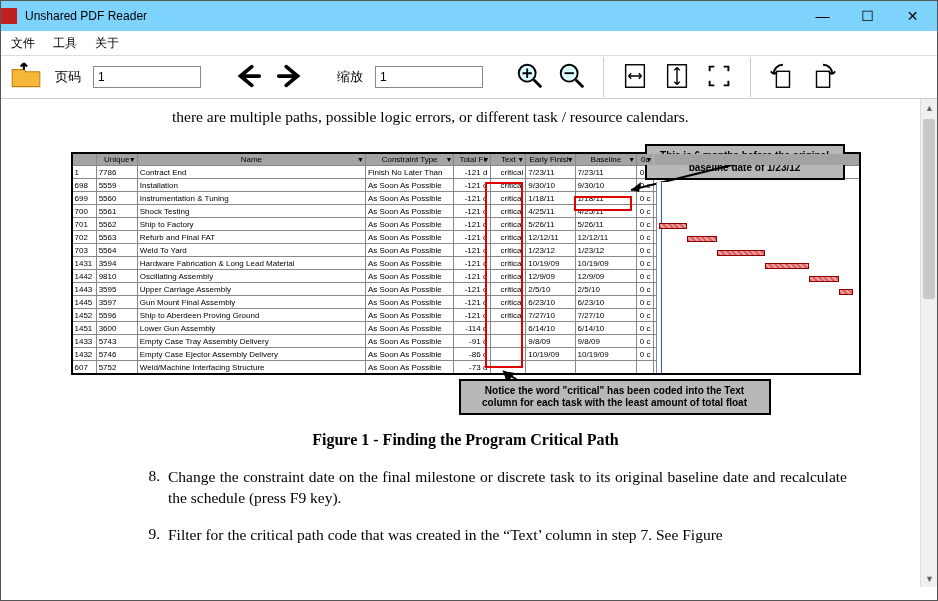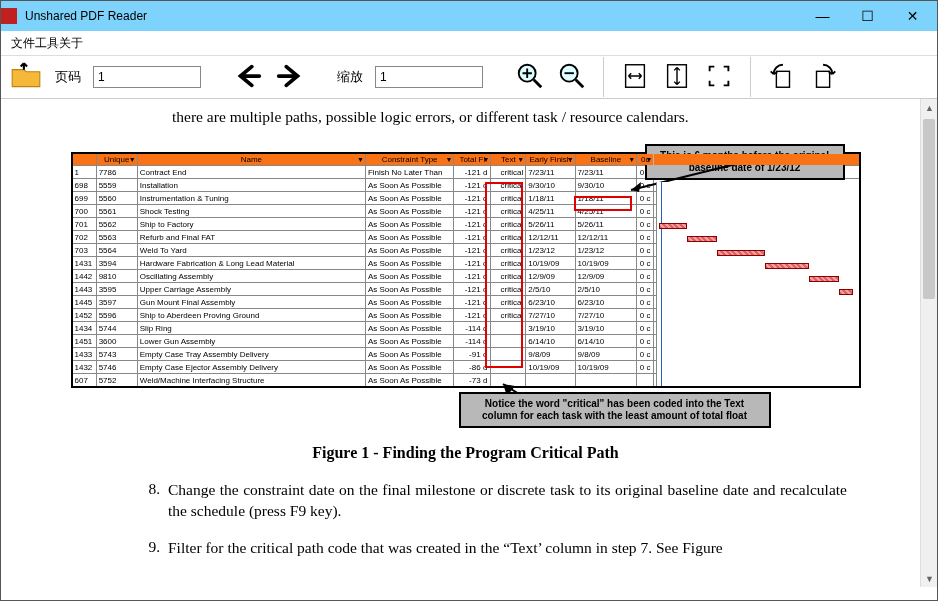--- a/index.html
+++ b/index.html
@@ -2,21 +2,21 @@
 <html><head>
 <meta charset="utf-8">
 <style>
 * { box-sizing: border-box; margin: 0; padding: 0; }
 body { font-family: "Microsoft YaHei", "Segoe UI", Tahoma, sans-serif; font-size: 12px; background: #fff; width: 938px; height: 601px; overflow: hidden; position: relative; border: 1px solid #555; }
 .titlebar { height: 30px; display: flex; align-items: center; padding: 0 2px 0 0; background: #7dd3fc; }
 .titlebar .app-icon { width: 16px; height: 16px; background: #c02020; margin-right: 8px; }
 .titlebar .title { flex: 1; font-size: 12px; }
 .win-btns { display: flex; }
 .win-btns div { width: 45px; height: 28px; display: flex; align-items: center; justify-content: center; font-size: 14px; font-family: "Segoe UI Symbol", sans-serif; }
-.menubar { display: flex; padding: 2px 10px; font-size: 12px; height: 24px; align-items: center; }
+.menubar { display: flex; padding: 2px 10px; gap: 18px; font-size: 12px; height: 24px; align-items: center; }
 .toolbar { display: flex; align-items: center; padding: 6px 8px; gap: 12px; border-top: 1px solid #ddd; border-bottom: 1px solid #ccc; height: 44px; }
 .toolbar .folder-icon svg { width: 34px; height: 34px; }
 .toolbar .label { font-size: 13px; }
 .toolbar input.page-input, .toolbar input.zoom-input { width: 108px; height: 22px; border: 1px solid #888; padding: 0 4px; font-size: 12px; }
 .toolbar .arrow svg, .toolbar .tool-icon svg { width: 30px; height: 30px; }
 .toolbar .gap { width: 8px; }
 .sep { width: 1px; height: 40px; background: #ccc; margin: 0 4px; }
 .content { position: relative; height: 488px; overflow: hidden; background: #fff; margin-left: 11px; }
 .page-scroll { position: absolute; top: 0; left: 0; right: 18px; bottom: 0; overflow: hidden; }
 .scrollbar-v { position: absolute; top: 0; right: 0; width: 17px; height: 100%; background: #f0f0f0; border-left: 1px solid #ddd; }
@@ -25,21 +25,21 @@
 .scrollbar-v .arrow-up { top: 0; }
 .scrollbar-v .arrow-down { bottom: 0; }
 .doc-text { font-family: "Times New Roman", serif; font-size: 15.5px; padding: 0 40px; }
 .doc-text .para1 { margin: 8px 120px 0 120px; text-align: left; line-height: 1.35; }
 .figure-wrap { margin: 24px auto 0 auto; width: 790px; position: relative; }
 .callout { position: absolute; background: #b8b8b8; border: 2px solid #000; font-size: 10px; font-weight: bold; text-align: center; padding: 4px 6px; line-height: 1.2; font-family: Arial, sans-serif; }
 .callout.top { top: -8px; right: 16px; width: 200px; }
 .callout.bottom { bottom: -40px; right: 90px; width: 312px; }
 .data-table { border-collapse: collapse; width: 100%; font-family: Arial, sans-serif; font-size: 8px; background: #fff; border: 2px solid #000; }
 .data-table th, .data-table td { border: 1px solid #888; padding: 1px 2px; white-space: nowrap; overflow: hidden; text-align: left; height: 13px; }
-.data-table th { background: #f97316; font-weight: normal; text-align: center; position: relative; }
+.data-table th { background: #a3a3a3; font-weight: normal; text-align: center; position: relative; }
 .data-table th .filter-arrow { position: absolute; right: 1px; top: 2px; font-size: 7px; color: #000; }
 .data-table td.num { text-align: right; padding-right: 3px; }
 .col-row { width: 24px; }
 .col-unique { width: 40px; }
 .col-name { width: 222px; text-align: center !important; }
 .col-name-cell { text-align: center; }
 .col-ctype { width: 86px; }
 .col-float { width: 36px; }
 .col-text { width: 34px; text-align: right; }
 .col-ef { width: 48px; }
@@ -320,32 +320,20 @@
               <td class="col-name-cell">Ship to Aberdeen Proving Ground</td>
               <td>As Soon As Possible</td>
               <td class="num">-121 d</td>
               <td style="text-align: right;">critical</td>
               <td>7/27/10</td>
               <td>7/27/10</td>
               <td class="num">0 c</td>
               <td></td>
             </tr>
             <tr>
-              <td>1434</td>
-              <td>5744</td>
-              <td class="col-name-cell">Slip Ring</td>
-              <td>As Soon As Possible</td>
-              <td class="num">-114 d</td>
-              <td style="text-align: right;"></td>
-              <td>3/19/10</td>
-              <td>3/19/10</td>
-              <td class="num">0 c</td>
-              <td></td>
-            </tr>
-            <tr>
               <td>1451</td>
               <td>3600</td>
               <td class="col-name-cell">Lower Gun Assembly</td>
               <td>As Soon As Possible</td>
               <td class="num">-114 d</td>
               <td style="text-align: right;"></td>
               <td>6/14/10</td>
               <td>6/14/10</td>
               <td class="num">0 c</td>
               <td></td>

